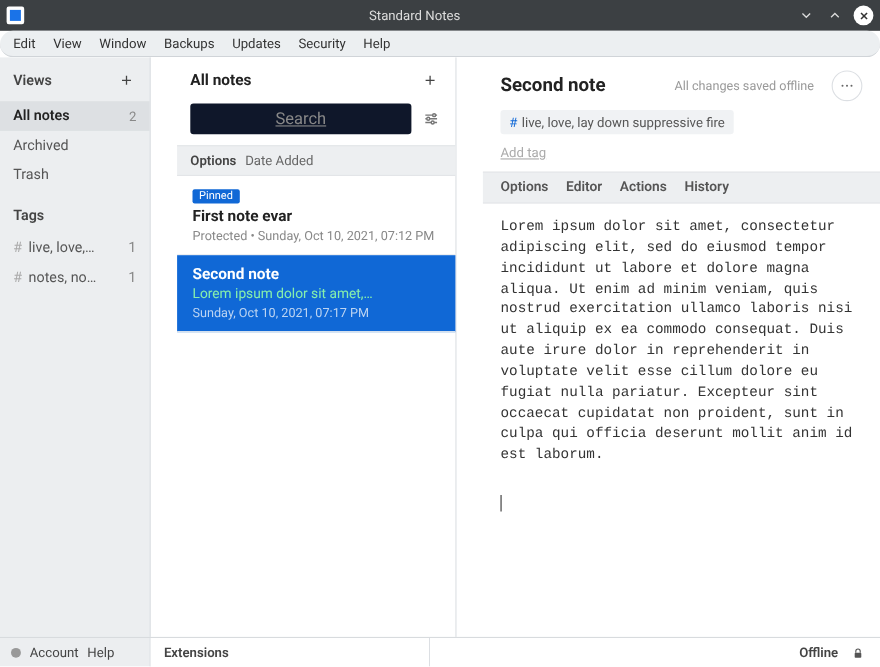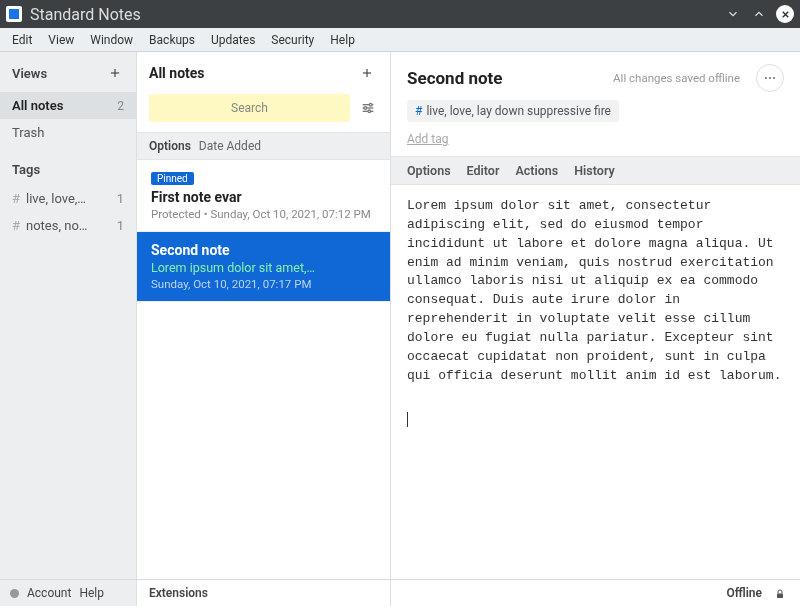--- a/index.html
+++ b/index.html
@@ -27,41 +27,42 @@
 .titlebar .app-icon {
   width: 16px; height: 16px;
   background: #fff;
   border-radius: 2px;
   display: flex; align-items: center; justify-content: center;
   margin-right: 8px;
 }
 .titlebar .app-icon-inner {
   width: 10px; height: 10px; background: #1a73e8;
 }
-.titlebar .title { flex: 1; text-align: left; font-size: 16px; }
+.titlebar .title { flex: 1; text-align: center; font-size: 12px; }
 .titlebar .win-controls { display: flex; gap: 8px; align-items: center; }
 .titlebar .win-btn { width: 18px; height: 18px; display: flex; align-items: center; justify-content: center; color: #ddd; font-size: 14px; }
 .titlebar .win-close { background: #fff; border-radius: 50%; color: #333; }
 
 
 .menubar {
   height: 24px;
   background: #eceff1;
   border-bottom: 1px solid #d0d4d8;
   display: flex;
   align-items: center;
   padding: 0 6px;
   gap: 4px;
   font-size: 12px;
   color: #333;
+  border-radius: 12px;
 }
 .menubar .menu-item { padding: 2px 6px; cursor: default; }
 
 
-.main { flex: 1; display: flex; overflow: hidden; }
+.main { flex: 1; display: flex; overflow: hidden; gap: 24px; }
 
 
 .sidebar {
   width: 137px;
   background: #eceef0;
   border-right: 1px solid #dcdfe3;
   display: flex;
   flex-direction: column;
 }
 .sec-header {
@@ -91,23 +92,23 @@
   background: #fff;
   border-right: 1px solid #dcdfe3;
   display: flex; flex-direction: column;
 }
 .notes-header {
   display: flex; align-items: center; justify-content: space-between;
   padding: 10px 12px; font-weight: 700; color: #222; font-size: 14px;
 }
 .search-row { padding: 0 12px 10px; display: flex; gap: 8px; align-items: center; }
 .search-box {
-  flex: 1; height: 28px; background: #fef9c3; border: none;
-  border-radius: 3px; text-align: center; color: #888; font-size: 12px;
-  display: flex; align-items: center; justify-content: center;
+  flex: 1; height: 28px; background: #0f172a; border: none;
+  border-radius: 3px; text-align: center; color: #888; font-size: 15px;
+  display: flex; align-items: center; justify-content: center; text-decoration: underline;
 }
 .filter-btn { width: 20px; height: 20px; display: flex; align-items: center; justify-content: center; color: #777; }
 .options-row {
   background: #edeff1; border-top: 1px solid #e3e5e8; border-bottom: 1px solid #e3e5e8;
   padding: 6px 12px; font-size: 12px; color: #666; display: flex; gap: 8px;
 }
 .options-row .bold { font-weight: 600; color: #444; }
 .note-item { padding: 10px 14px; border-bottom: 1px solid #eceef0; cursor: pointer; }
 .note-item .pinned-badge {
   display: inline-block; background: #1068d6; color: #fff;
@@ -217,20 +218,23 @@
       <span class="plus-btn">
         <svg width="14" height="14" viewBox="0 0 24 24" fill="none" stroke="currentColor" stroke-width="2">
             <line x1="12" y1="5" x2="12" y2="19"></line>
             <line x1="5" y1="12" x2="19" y2="12"></line>
           </svg>
       </span>
     </div>
     <div class="side-row selected">
       <span>All notes</span>
       <span class="count">2</span>
+    </div>
+    <div class="side-row">
+      <span>Archived</span>
     </div>
     <div class="side-row">
       <span>Trash</span>
     </div>
 
     <div class="sec-header" style="padding-top:16px;">
       <span>Tags</span>
     </div>
     <div class="tag-row">
       <span class="hash">#</span>

